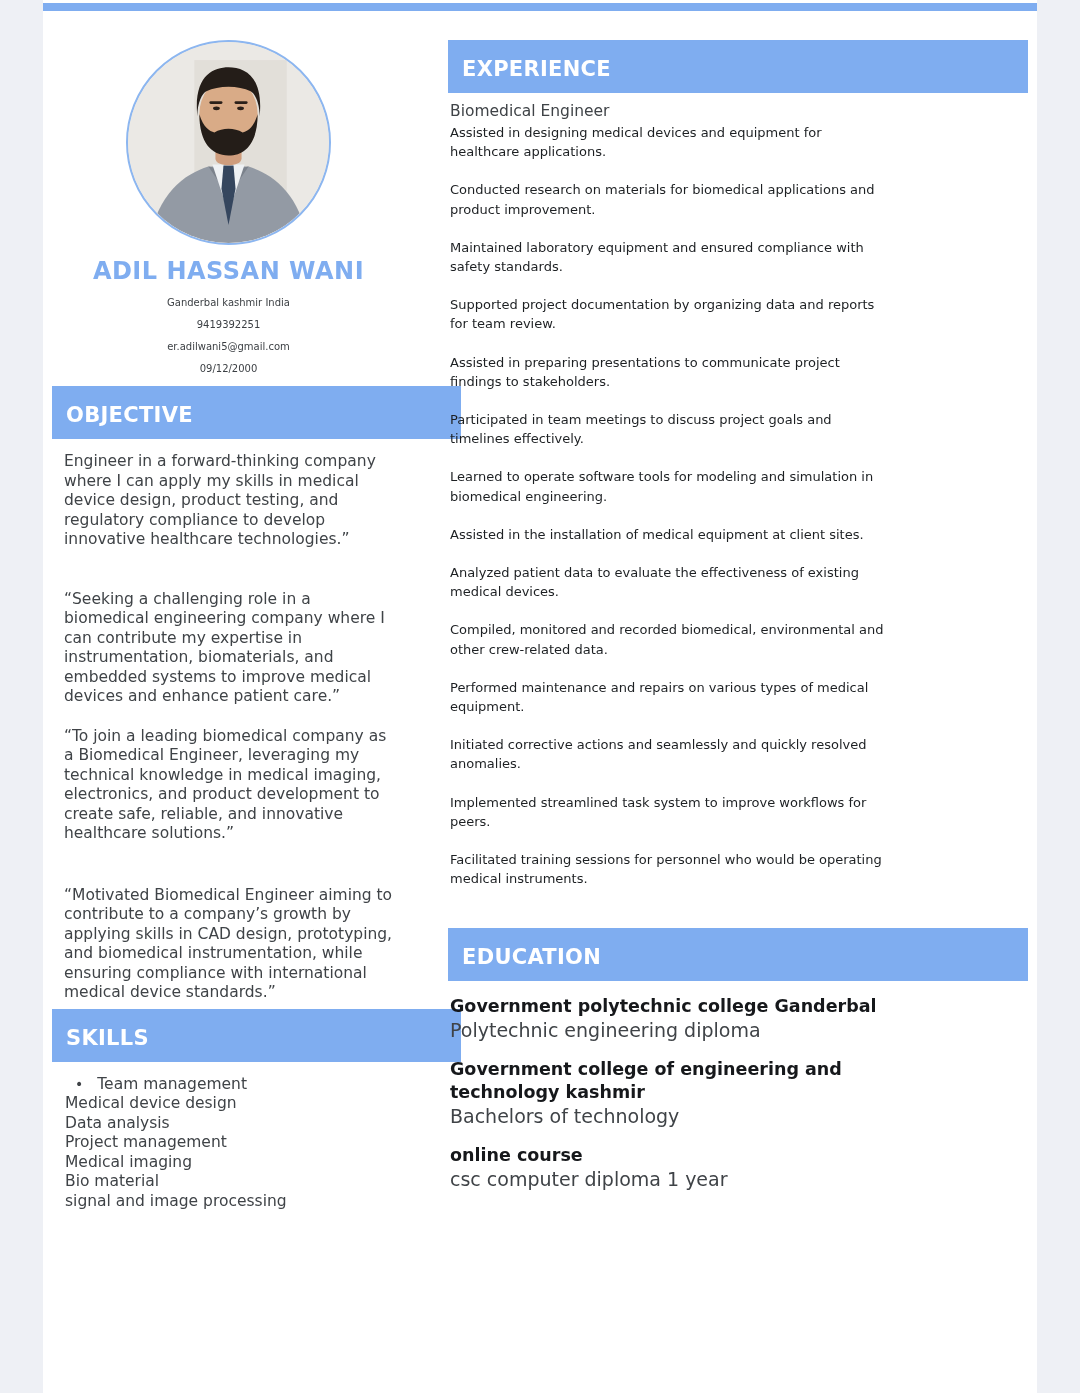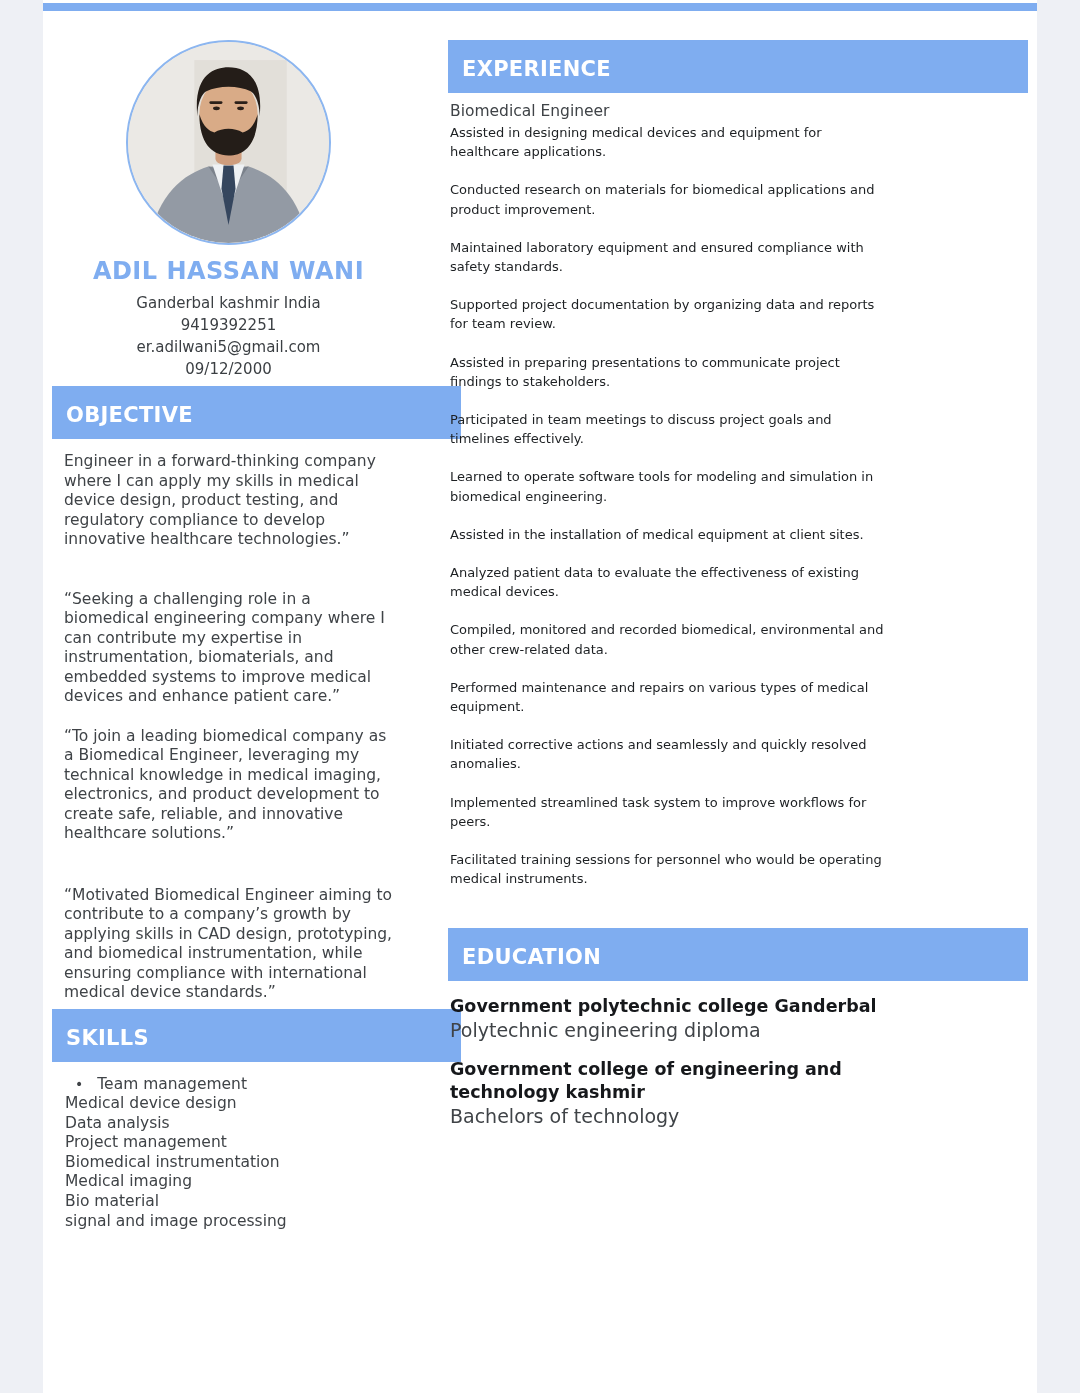--- a/index.html
+++ b/index.html
@@ -10,21 +10,21 @@
 
   .left-col { position:absolute; left:9px; top:0; width:353px; }
   .right-col { position:absolute; left:405px; top:0; width:580px; }
 
   .photo-wrap { width:205px; height:205px; margin:40px auto 0; border-radius:50%;
                 border:2px solid #8cb6f0; overflow:hidden; background:#eceae6; }
   .photo-wrap svg { display:block; width:100%; height:100%; }
 
   .name { margin-top:12px; text-align:center; font-size:24px; font-weight:700;
           color:#7fadf0; letter-spacing:0.5px; }
-  .contact { margin-top:7px; text-align:center; font-size:15px; line-height:22px; color:#3b3f43; }
+  .contact { margin-top:7px; text-align:center; font-size:10px; line-height:22px; color:#3b3f43; }
 
   .section-header { background:#7fadf0; color:#ffffff; font-weight:700; font-size:21px;
                     padding:17px 0 12px 14px; letter-spacing:0.3px; }
   .left-col .section-header { width:409px; margin-top:6px; }
   .right-col .section-header { width:580px; margin-top:40px; }
 
   .obj-body { padding:13px 12px 0 12px; font-size:15.5px; line-height:19.5px; color:#3f4347; }
   .obj-body p.p1 { margin-bottom:40px; }
   .obj-body p.p2 { margin-bottom:20px; }
   .obj-body p.p3 { margin-bottom:42px; }
@@ -99,21 +99,20 @@
 
       <div class="section-header">SKILLS</div>
       <div class="skills-body">
         <div class="skill-first">
           <span class="bullet">•</span>
           <span>Team management</span>
         </div>
         <div>Medical device design</div>
         <div>Data analysis</div>
         <div>Project management</div>
-        <div>Biomedical instrumentation</div>
         <div>Medical imaging</div>
         <div>Bio material</div>
         <div>signal and image processing</div>
       </div>
     </div>
 
     <div class="right-col">
       <div class="section-header">EXPERIENCE</div>
       <div class="xp-role">Biomedical Engineer</div>
 
@@ -135,16 +134,20 @@
       <div class="section-header edu-header">EDUCATION</div>
       <div class="edu-body">
         <div class="edu-entry">
           <div class="edu-school">Government polytechnic college Ganderbal</div>
           <div class="edu-degree">Polytechnic engineering diploma</div>
         </div>
         <div class="edu-entry">
           <div class="edu-school">Government college of engineering and technology kashmir</div>
           <div class="edu-degree">Bachelors of technology</div>
         </div>
+        <div class="edu-entry">
+          <div class="edu-school">online course</div>
+          <div class="edu-degree">csc computer diploma 1 year</div>
+        </div>
       </div>
     </div>
   </div>
 </div>
 
 </body></html>

